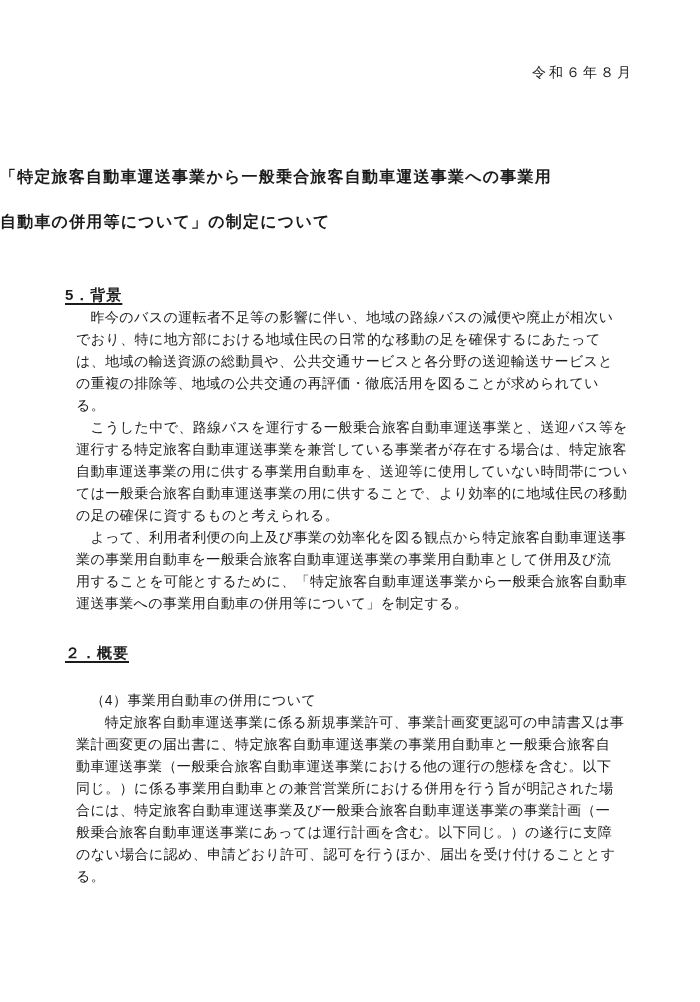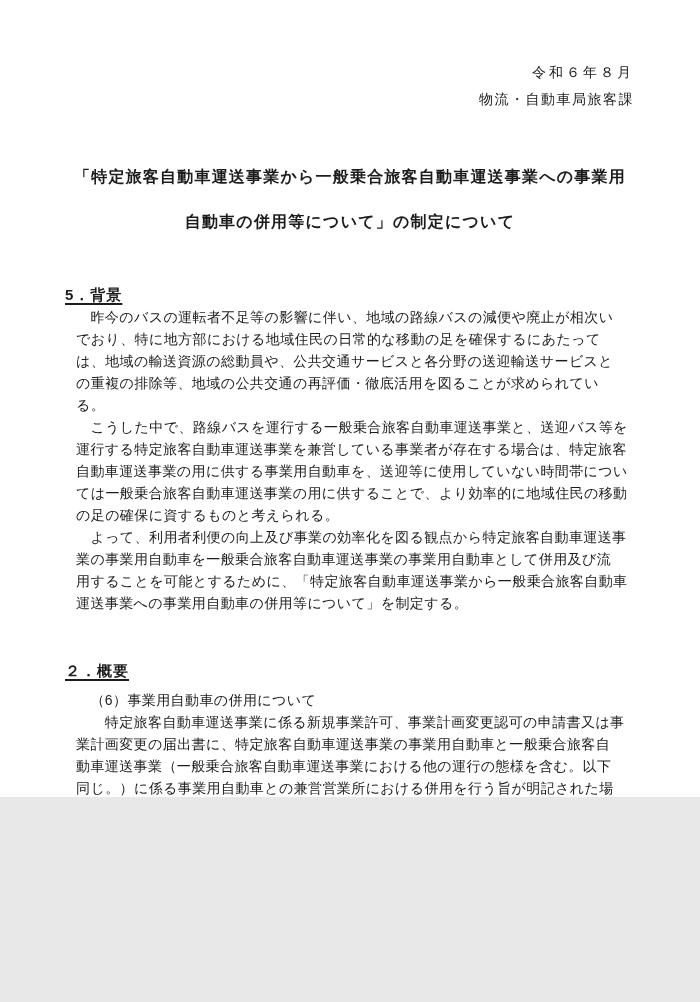--- a/index.html
+++ b/index.html
@@ -3,21 +3,21 @@
 <meta charset="utf-8">
 <style>
   html, body {
     margin: 0;
     padding: 0;
     background: #e8e8e8;
   }
   .page {
     position: relative;
     width: 700px;
-    height: 797px;
+    height: 1002px;
     margin: 0 auto;
     background: #ffffff;
     font-family: "Liberation Sans", "DejaVu Sans", sans-serif;
     color: #1c1c1c;
     overflow: hidden;
   }
   .abs { position: absolute; }
 
   .header-date {
     top: 62px;
@@ -33,61 +33,59 @@
     font-size: 14px;
     line-height: 20px;
     letter-spacing: 1.5px;
     text-align: right;
   }
 
   .doc-title {
     top: 154px;
     left: 0;
     width: 700px;
-    text-align: center;
     font-size: 16px;
     font-weight: 700;
     letter-spacing: 1.2px;
     line-height: 45px;
     white-space: pre;
   }
 
   .section-heading {
     left: 65px;
     font-size: 15px;
     font-weight: 700;
     letter-spacing: 1px;
     line-height: 21px;
     text-decoration: underline;
     text-underline-offset: 3px;
     text-decoration-thickness: 1.5px;
   }
   .heading-1 { top: 284px; }
-  .heading-2 { top: 661px; font-family: Liberation Serif, serif; }
+  .heading-2 { top: 642px; }
 
   .body-block {
     left: 65px;
     width: 590px;
     font-size: 14px;
     line-height: 22px;
     letter-spacing: 0.4px;
     white-space: pre;
     margin-left: 11px;
   }
   .body-1 { top: 306px; }
   .body-2 { top: 689px; }
 </style>
 </head>
 <body>
 
 <div class="page">
 
   <div class="abs header-date">令和６年８月</div>
 
-  <div class="abs header-dept">物流・自動車局旅客課</div>
 
   <div class="abs doc-title">「特定旅客自動車運送事業から一般乗合旅客自動車運送事業への事業用
 自動車の併用等について」の制定について</div>
 
   <div class="abs section-heading heading-1">5．背景</div>
 
   <div class="abs body-block body-1">　昨今のバスの運転者不足等の影響に伴い、地域の路線バスの減便や廃止が相次い
 でおり、特に地方部における地域住民の日常的な移動の足を確保するにあたって
 は、地域の輸送資源の総動員や、公共交通サービスと各分野の送迎輸送サービスと
 の重複の排除等、地域の公共交通の再評価・徹底活用を図ることが求められてい
@@ -97,21 +95,21 @@
 自動車運送事業の用に供する事業用自動車を、送迎等に使用していない時間帯につい
 ては一般乗合旅客自動車運送事業の用に供することで、より効率的に地域住民の移動
 の足の確保に資するものと考えられる。
 　よって、利用者利便の向上及び事業の効率化を図る観点から特定旅客自動車運送事
 業の事業用自動車を一般乗合旅客自動車運送事業の事業用自動車として併用及び流
 用することを可能とするために、「特定旅客自動車運送事業から一般乗合旅客自動車
 運送事業への事業用自動車の併用等について」を制定する。</div>
 
   <div class="abs section-heading heading-2">２．概要</div>
 
-  <div class="abs body-block body-2">　（6）事業用自動車の併用について
+  <div class="abs body-block body-2">　（4）事業用自動車の併用について
 　　特定旅客自動車運送事業に係る新規事業許可、事業計画変更認可の申請書又は事
 業計画変更の届出書に、特定旅客自動車運送事業の事業用自動車と一般乗合旅客自
 動車運送事業（一般乗合旅客自動車運送事業における他の運行の態様を含む。以下
 同じ。）に係る事業用自動車との兼営営業所における併用を行う旨が明記された場
 合には、特定旅客自動車運送事業及び一般乗合旅客自動車運送事業の事業計画（一
 般乗合旅客自動車運送事業にあっては運行計画を含む。以下同じ。）の遂行に支障
 のない場合に認め、申請どおり許可、認可を行うほか、届出を受け付けることとす
 る。</div>
 
 </div>

